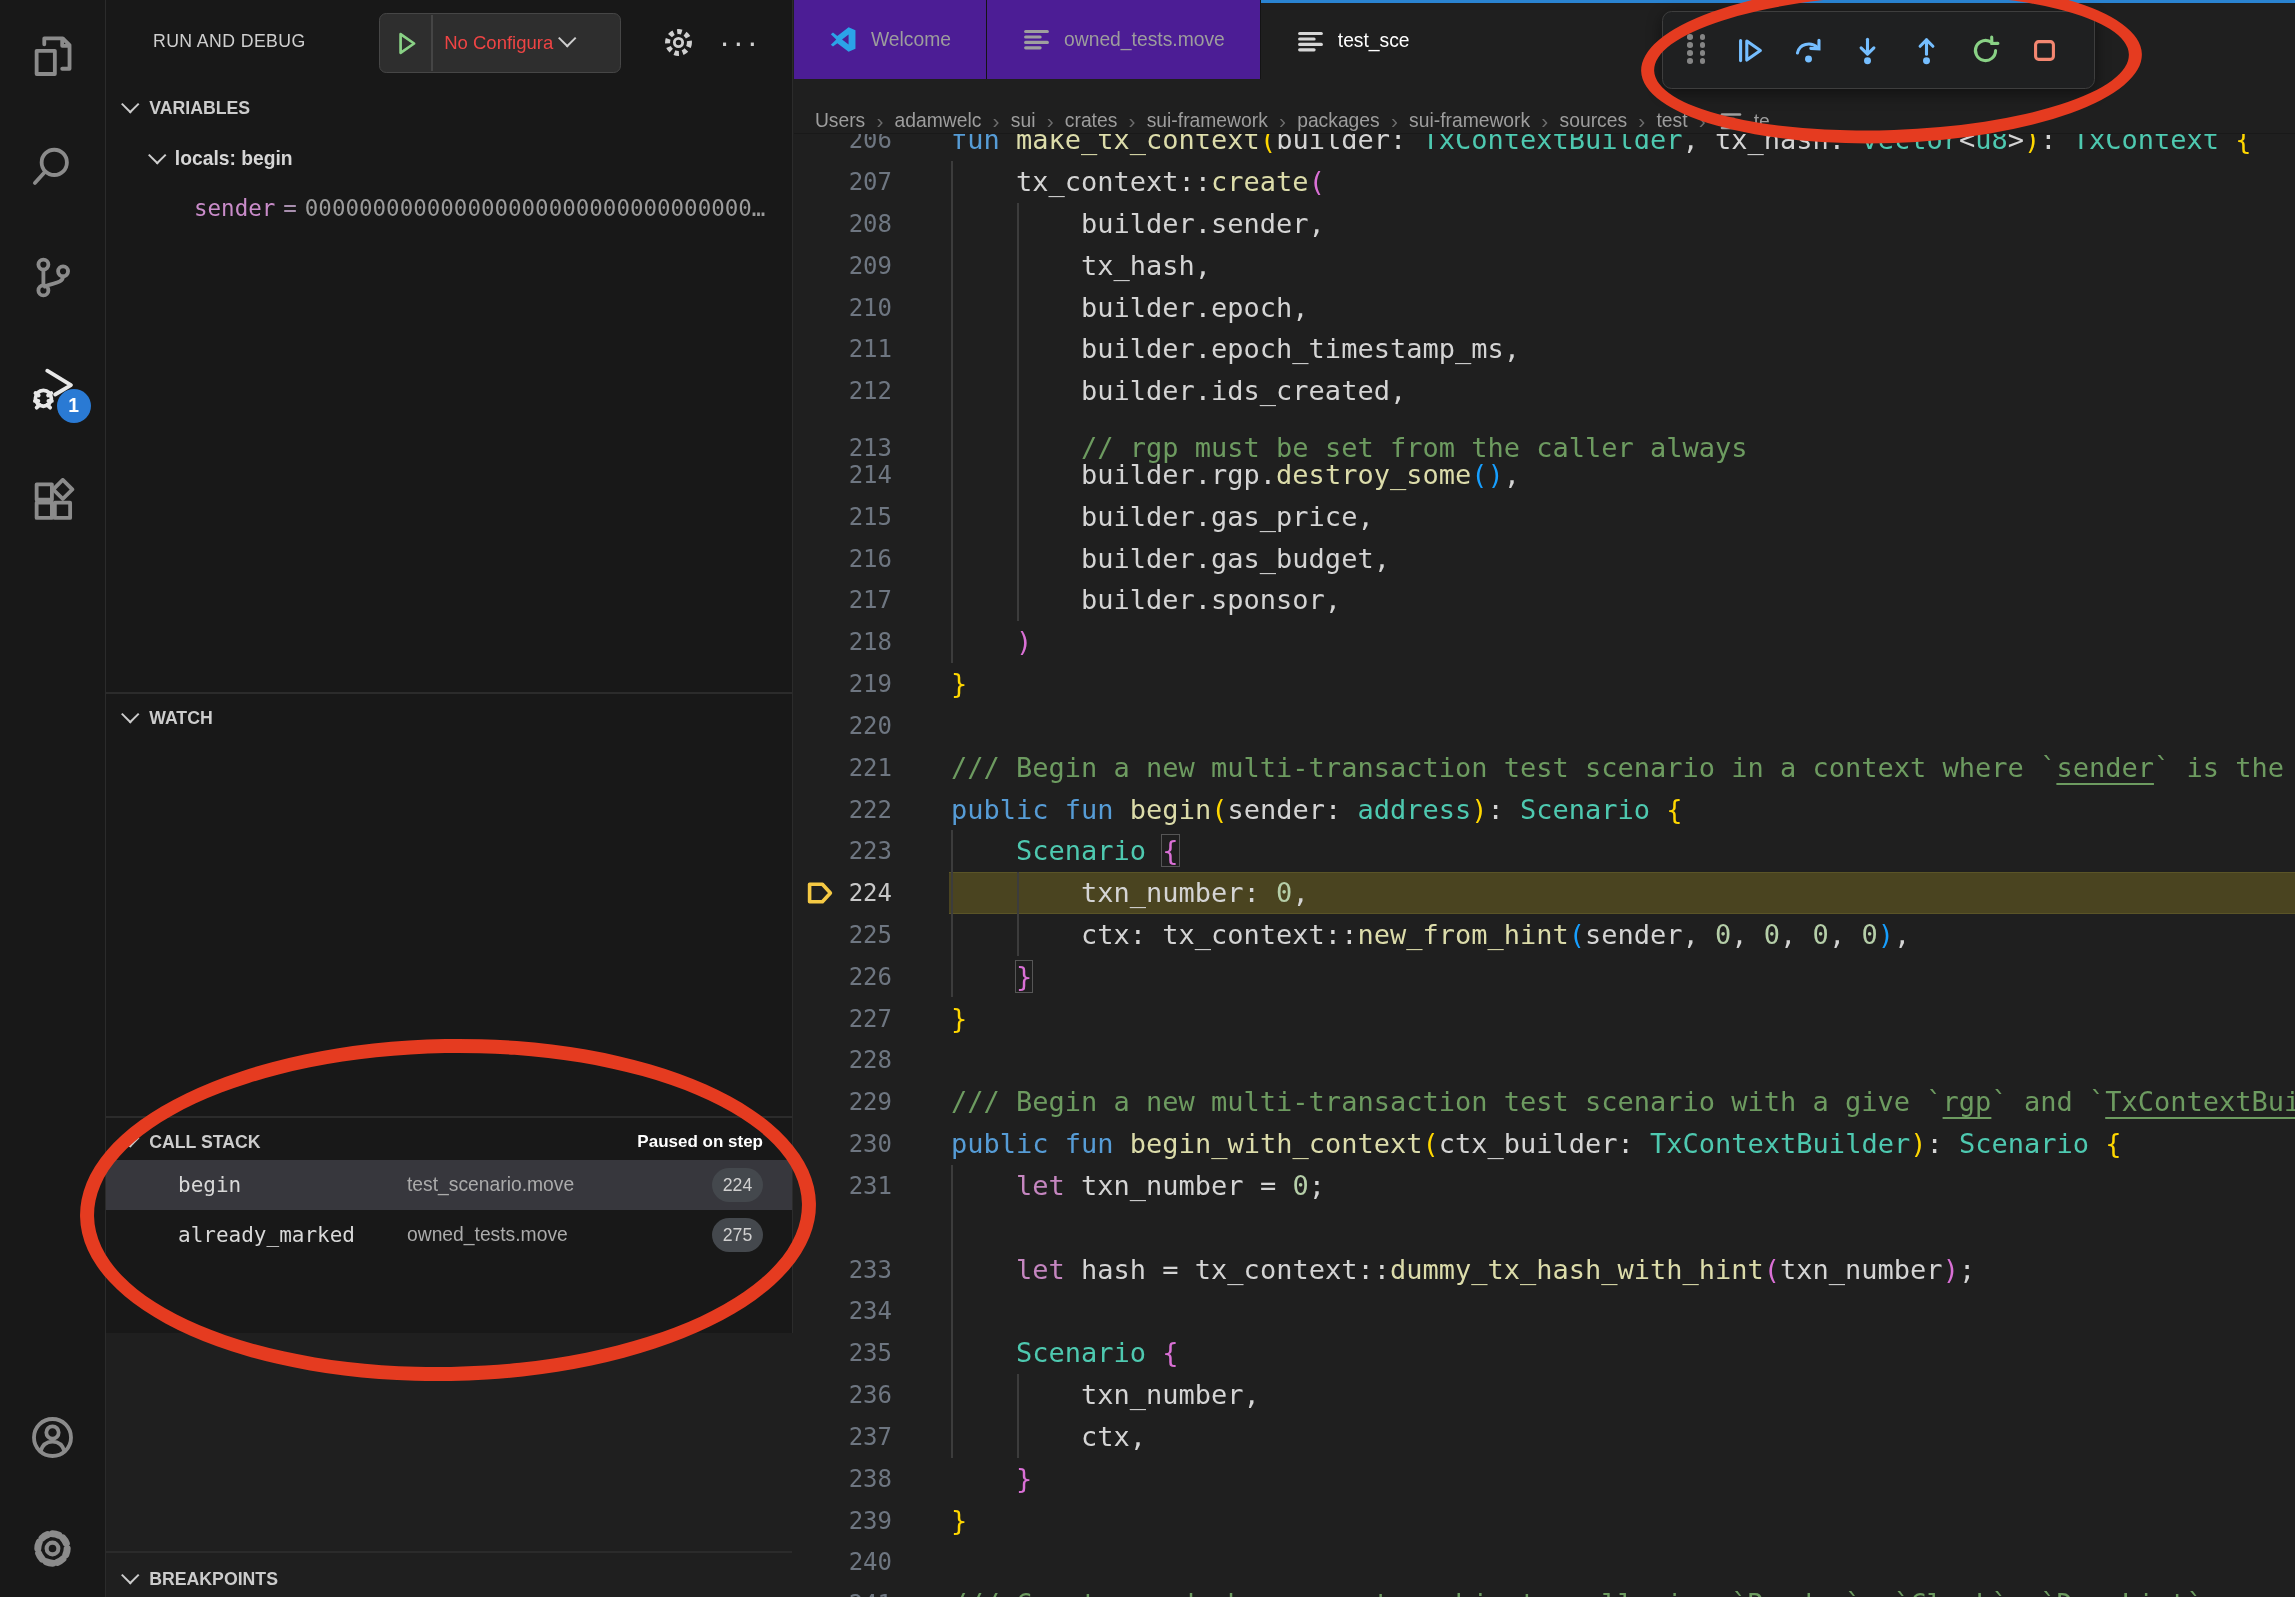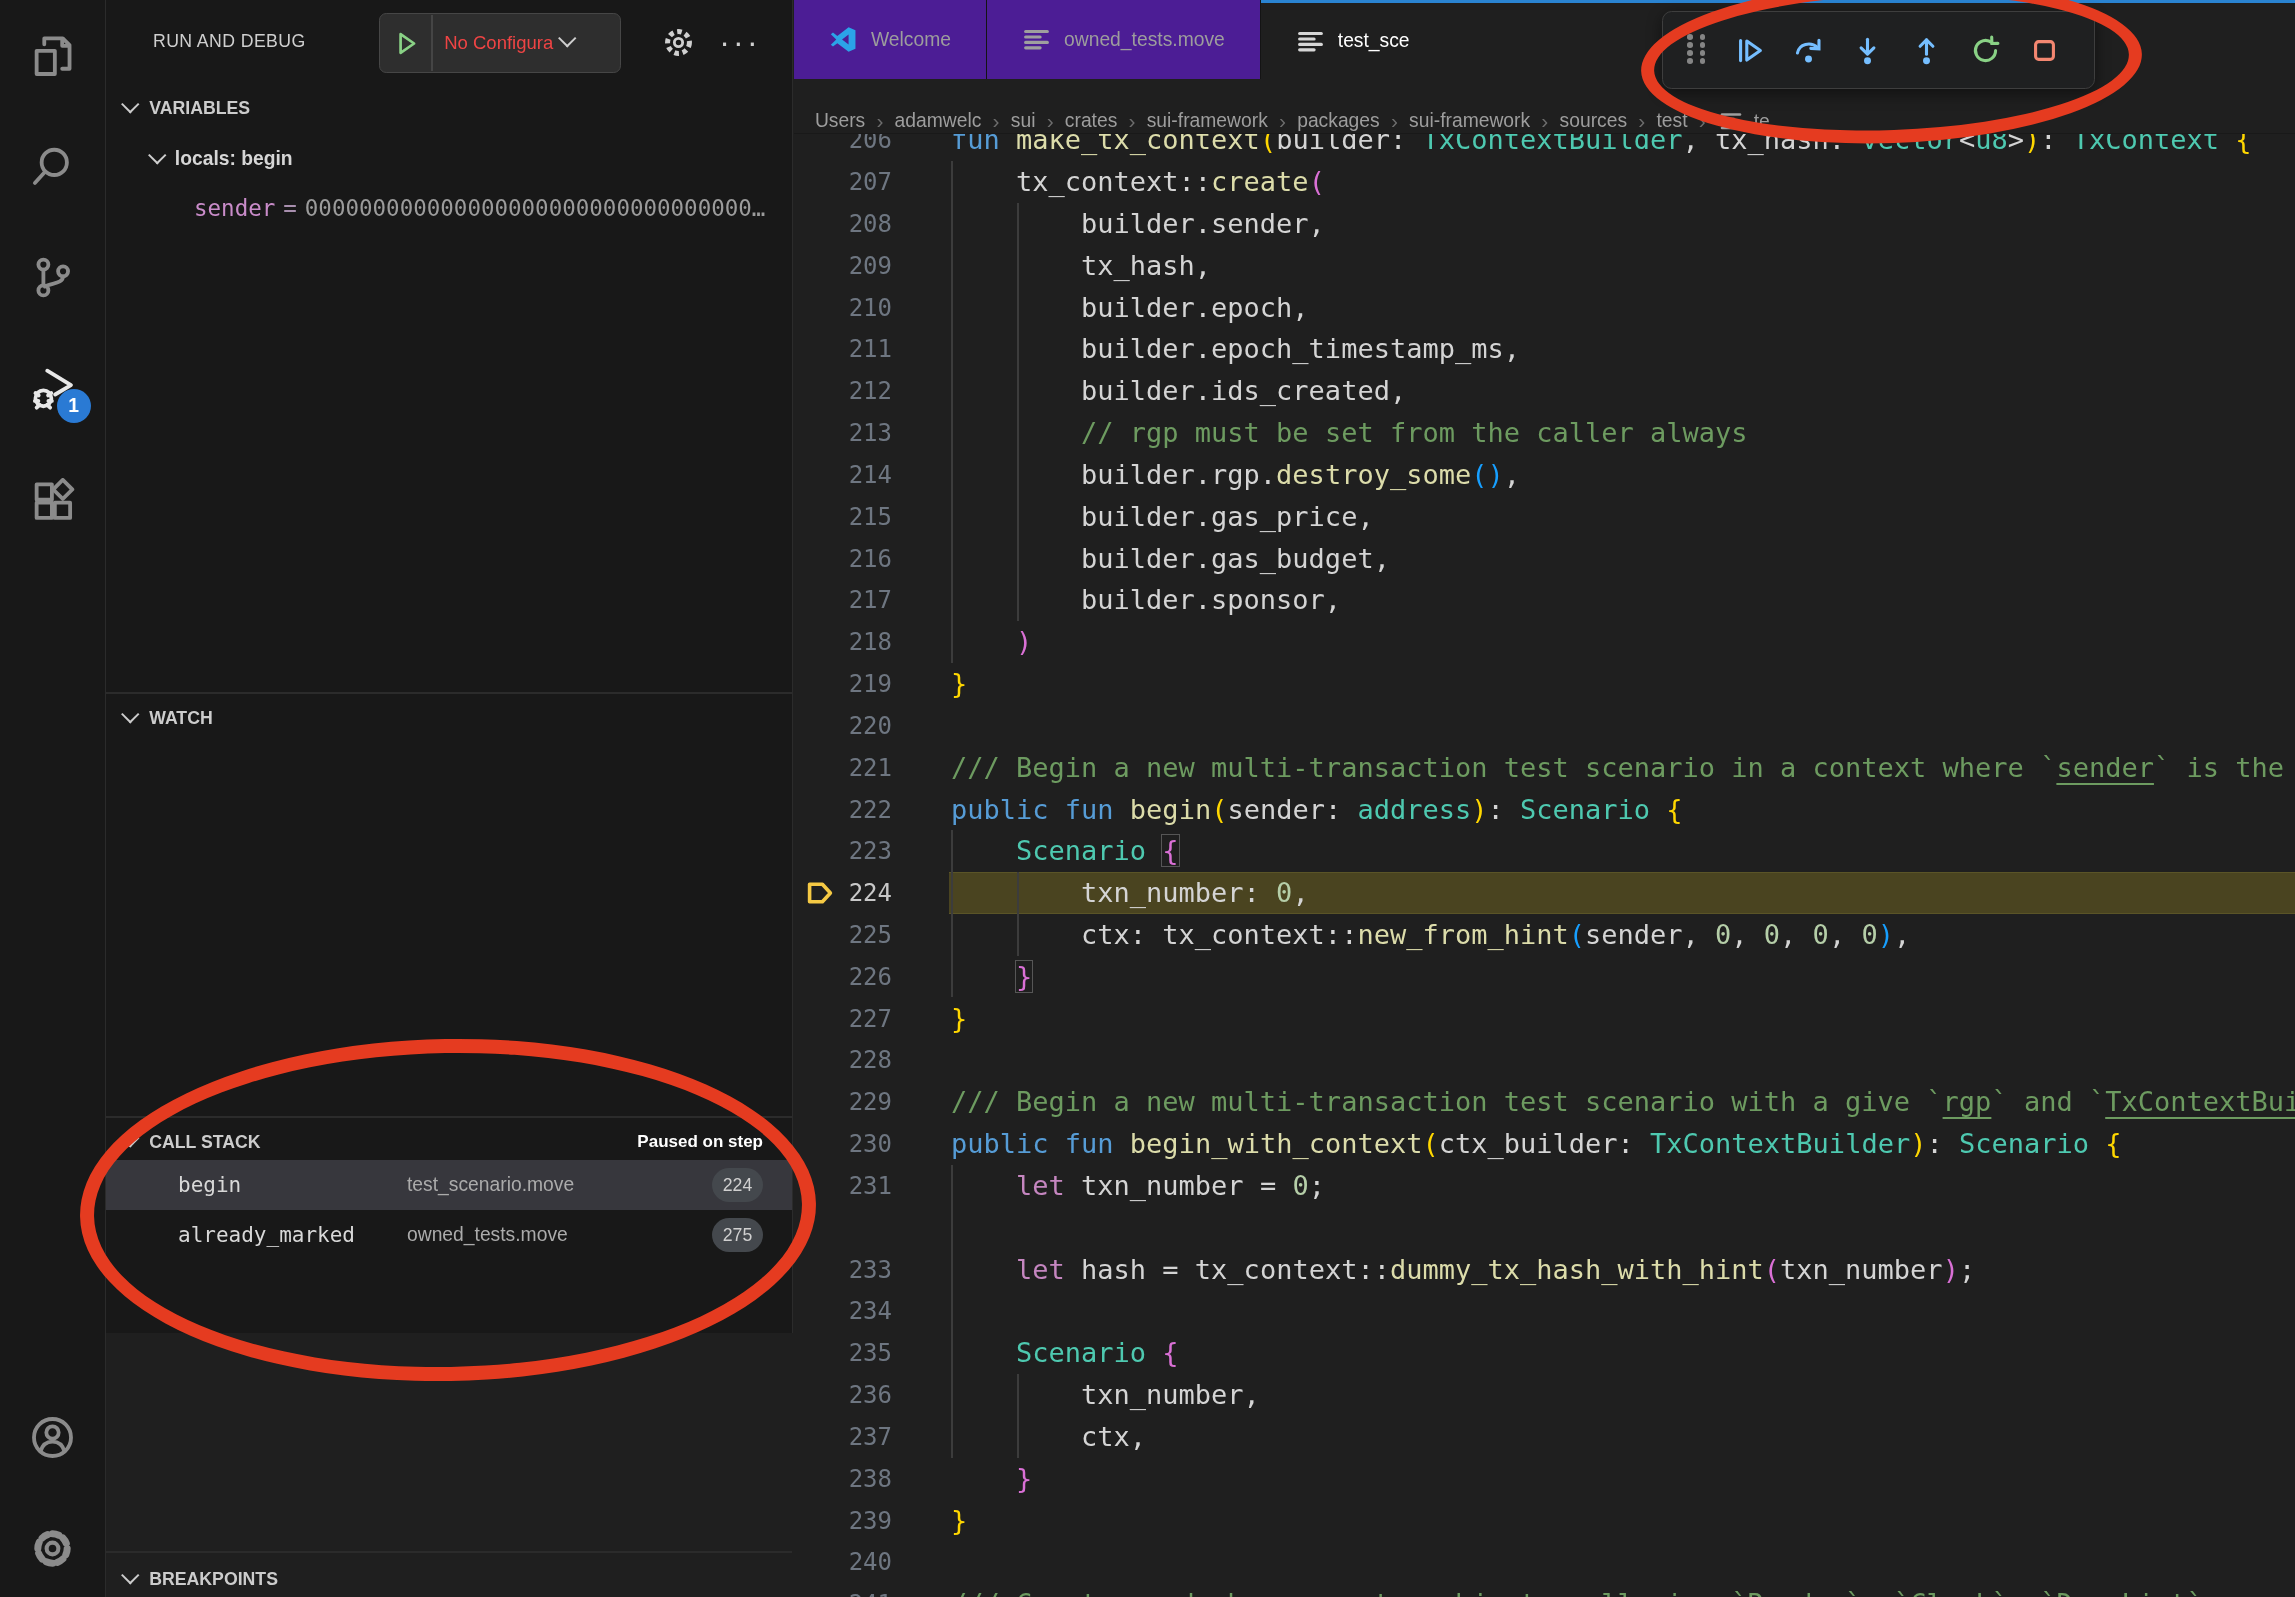--- a/index.html
+++ b/index.html
@@ -352,21 +352,21 @@
           <span class="ct"><span class="s-tx">        builder.epoch,</span></span>
         </div>
         <div class="cl" style="top: 195px;">
           <span class="ln">211</span>
           <span class="ct"><span class="s-tx">        builder.epoch_timestamp_ms,</span></span>
         </div>
         <div class="cl" style="top: 237px;">
           <span class="ln">212</span>
           <span class="ct"><span class="s-tx">        builder.ids_created,</span></span>
         </div>
-        <div class="cl" style="top: 279px;">
+        <div class="cl" style="top: 294px;">
           <span class="ln">213</span>
           <span class="ct"><span class="s-tx">        </span><span class="s-cm">// rgp must be set from the caller always</span></span>
         </div>
         <div class="cl" style="top: 321px;">
           <span class="ln">214</span>
           <span class="ct"><span class="s-tx">        builder.rgp.</span><span class="s-fn">destroy_some</span><span class="s-b3">(</span><span class="s-b3">)</span><span class="s-tx">,</span></span>
         </div>
         <div class="cl" style="top: 363px;">
           <span class="ln">215</span>
           <span class="ct"><span class="s-tx">        builder.gas_price,</span></span>

